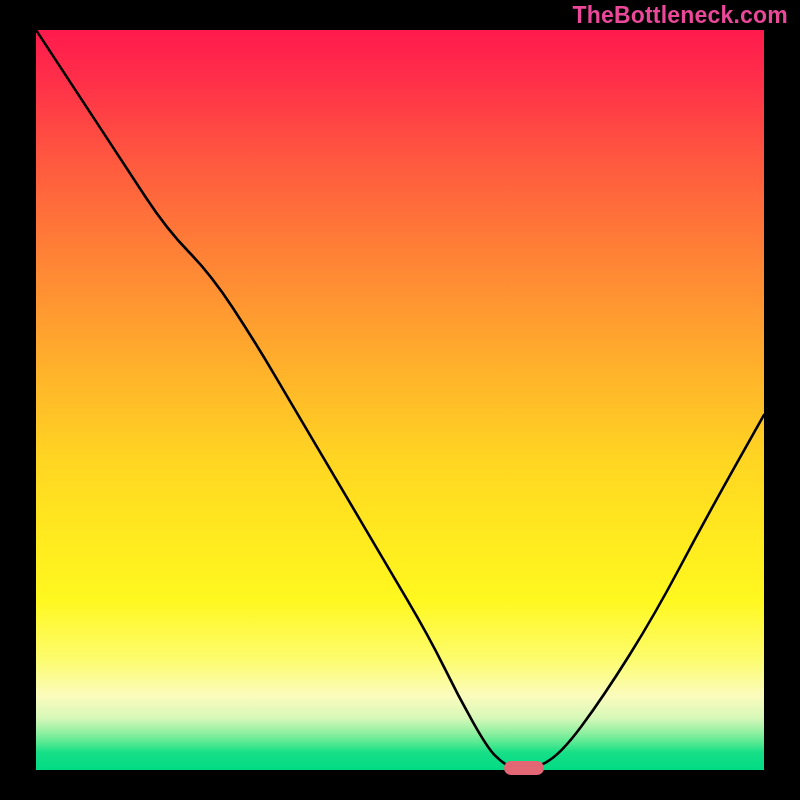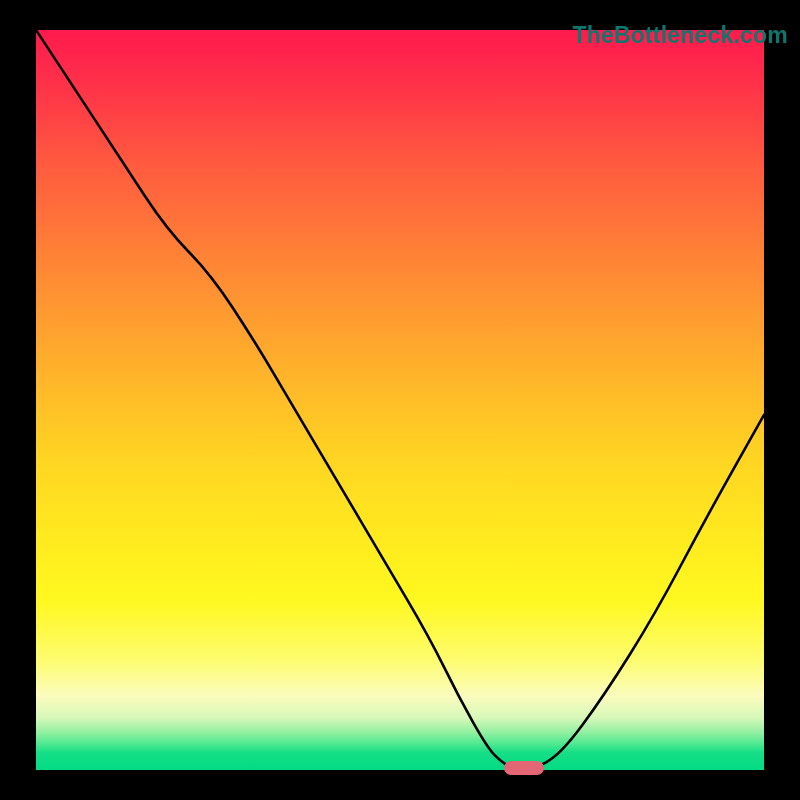--- a/index.html
+++ b/index.html
@@ -16,26 +16,25 @@
     top: 0;
     left: 0;
     width: 800px;
     height: 800px;
     background: #000;
   }
   .watermark {
     position: absolute;
     top: 2px;
     right: 12px;
-    color: #0f766e;
+    color: #ec4899;
     font-size: 23px;
     font-weight: 600;
     letter-spacing: 0.2px;
     z-index: 4;
-    margin-top: 20px;
   }
   .plot {
     position: absolute;
     left: 36px;
     top: 30px;
     width: 728px;
     height: 740px;
     background: linear-gradient(to bottom,
       #ff1a4d 0%,
       #ff3049 7%,

